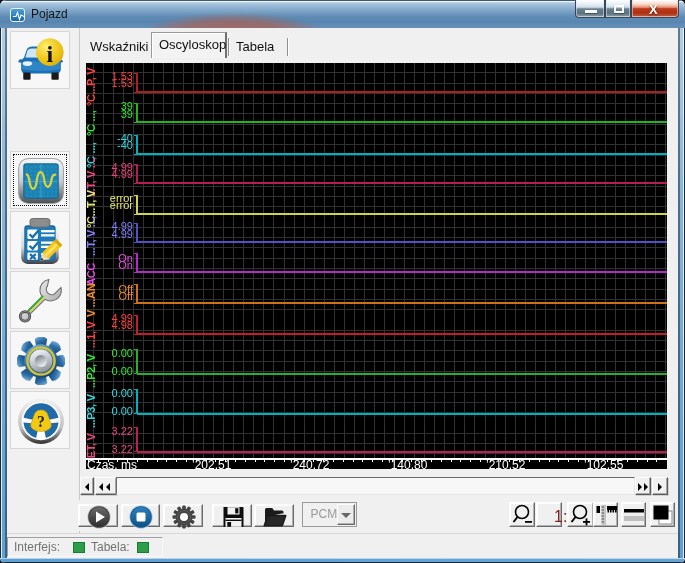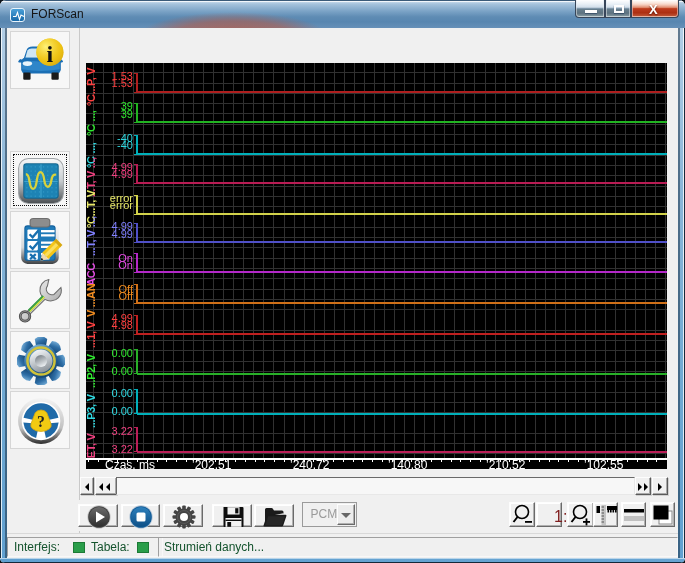--- a/index.html
+++ b/index.html
@@ -74,21 +74,21 @@
 .cbr { position:absolute; left:48px; width:4px; border-style:solid; border-width:1px 2px 1px 0; }
 .cval1 { position:absolute; right:534px; font-size:11px; line-height:8px; text-align:right; white-space:nowrap; }
 .clab { position:absolute; left:-1px; transform:rotate(-90deg); transform-origin:0 0;
   font-size:11px; font-weight:bold; white-space:nowrap; letter-spacing:-0.3px; }
 #tsep { position:absolute; left:0; top:395px; width:581px; height:2px; background:#fff; }
 #tstrip { position:absolute; left:0; top:397px; width:581px; height:9px; background:#000;
   color:#fff; font-size:12px; }
 #tstrip .mticks { position:absolute; left:2px; top:0; width:578px; height:2px;
   background:repeating-linear-gradient(90deg, #fff 0 1px, transparent 1px 9.8px); }
 .ttick { position:absolute; top:-2px; }
-#czas { position:absolute; left:19px; top:-2px; }
+#czas { position:absolute; left:1px; top:-2px; }
 
 
 #scrollrow { left:73px; top:449px; width:588px; height:18px; }
 .sbtn { position:absolute; top:0; height:18px; background:#f0f0f0;
   border:1px solid; border-color:#fdfdfd #5a5a5a #5a5a5a #fdfdfd; box-shadow:inset -1px -1px 0 #a8a8a8, 1px 1px 0 #00000022; }
 .arr { position:absolute; top:4.5px; width:0; height:0; border:4.5px solid transparent; }
 .arrL { border-right-color:#000; border-left-width:0; }
 .arrR { border-left-color:#000; border-right-width:0; }
 #strack { position:absolute; left:36px; top:0; width:519px; height:18px; background:#f7f7f7;
   border:1px solid; border-color:#6a6a6a #e8e8e8 #e8e8e8 #6a6a6a; }
@@ -102,37 +102,37 @@
   border:1px solid #9a9a9a; color:#9a9a9a; font-size:12px; }
 #combo .cbarrow { position:absolute; right:1px; top:1px; width:18px; height:21px; background:#ececec;
   border:1px solid; border-color:#fdfdfd #6a6a6a #6a6a6a #fdfdfd; box-shadow:inset -1px -1px 0 #b0b0b0; }
 #combo .cbarrow:after { content:""; position:absolute; left:3.5px; top:8px;
   border:5px solid transparent; border-top-color:#666; border-bottom-width:0; }
 #timebox { position:absolute; left:362px; top:0.5px; width:110px; height:26px; background:#fbfbfb;
   border:1px solid #a8a8a8; font-size:13px; color:#1a1a1a; text-align:center; line-height:24px; }
 
 
 #statusbar { left:0; top:505px; width:671px; height:25px; background:#f0f0f0; border-top:1px solid #d9d9d9; }
-.spanel { position:absolute; top:3px; height:20px; border:1px solid; border-color:#9f9f9f #f8f8f8 #f8f8f8 #9f9f9f; font-size:12px; color:#14532d; }
+.spanel { position:absolute; top:3px; height:20px; border:1px solid; border-color:#9f9f9f #f8f8f8 #f8f8f8 #9f9f9f; font-size:12px; color:#737373; }
 .gsq { position:absolute; top:4px; width:12px; height:11px; background:#2a9e4a; border:1px solid #1c7a36; }
 </style></head>
 <body>
 <div id="win">
 
 <div class="abs" id="titlebar">
   <div class="abs" id="titleglow"></div>
   <div class="tline"></div>
       <div class="tline2"></div>
 </div>
 <div class="abs" id="wicon">
       <svg width="15" height="14" viewBox="0 0 15 14">
   <polyline points="2,7.5 5,7.5 6.5,3.5 8.5,10.5 10,6 13,7.5" fill="none" stroke="#fff" stroke-width="1.1"></polyline>
       </svg>
     </div>
-<div class="abs" id="wtitle">FORScan</div>
+<div class="abs" id="wtitle">Pojazd</div>
 <div class="capbtn" id="btnmin">
       <div class="gl"></div>
       <div class="sym"></div>
     </div>
 <div class="capbtn" id="btnmax">
       <div class="gl"></div>
       <div class="sym"></div>
     </div>
 <div class="capbtn" id="btnclose">
       <div class="gl"></div>
@@ -375,20 +375,28 @@
               <linearGradient id="gh" x1="0" y1="0" x2="0" y2="1">
 <stop offset="0" stop-color="#f4f4f4"></stop>
                 <stop offset="0.65" stop-color="#c2c2c2"></stop>
                 <stop offset="1" stop-color="#2e2e2e"></stop>
               </linearGradient>
             </defs>
 </svg>
         </div>
   </div>
 
+  <div class="abs" id="tabs">
+    <div id="seltab"></div>
+    <div class="tab" style="left:10px">Wskaźniki</div>
+    <div class="tab" style="left:79px;top:1px">Oscyloskop</div>
+    <div class="tab" style="left:156px">Tabela</div>
+    <div class="tabsep" style="left:148px"></div>
+    <div class="tabsep" style="left:207px"></div>
+  </div>
 
   <div class="abs" id="plot">
     <div id="grid"></div>
 <div class="cline" style="top:27.8px;background:#b01f1f"></div>
 <div class="cvals" style="bottom:381.2px;color:#ff4040;">1.53<br>1.53</div>
 <div class="cbr" style="top:9.8px;height:20px;border-color:#b01f1f"></div>
 <div class="clab" style="top:42.8px;color:#ff4040">°C...P, V</div>
 <div class="cline" style="top:58.3px;background:#22b422"></div>
 <div class="cvals" style="bottom:350.7px;color:#2ee82e;">39<br>39</div>
 <div class="cbr" style="top:40.3px;height:20px;border-color:#22b422"></div>
@@ -616,17 +624,14 @@
         </div>
   </div>
 
   <div class="abs" id="statusbar">
     <div class="spanel" style="left:0;width:156px">
       <span style="position:absolute;left:6px;top:2px">Interfejs:</span>
       <div class="gsq" style="left:65px"></div>
       <span style="position:absolute;left:83px;top:2px">Tabela:</span>
       <div class="gsq" style="left:129px"></div>
     </div>
-    <div class="spanel" style="left:151px;width:520px">
-      <span style="position:absolute;left:5px;top:2px">Strumień danych...</span>
-    </div>
   </div>
 </div>
 </div>
 </body></html>

